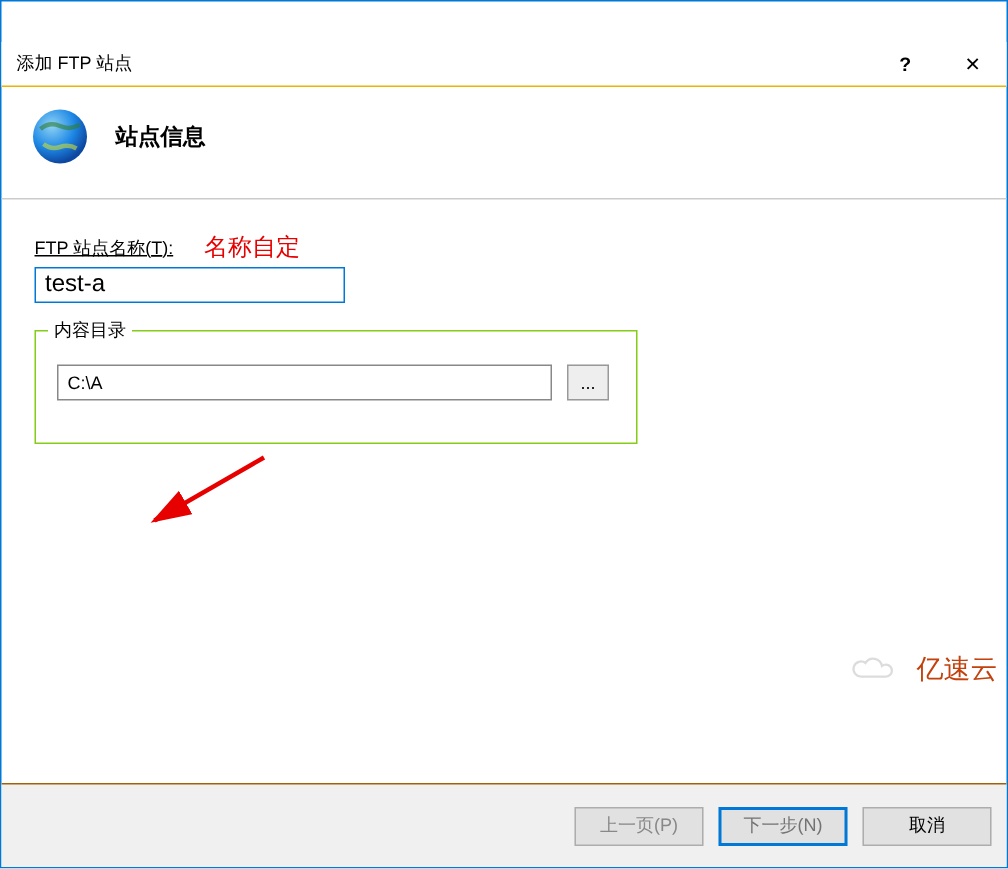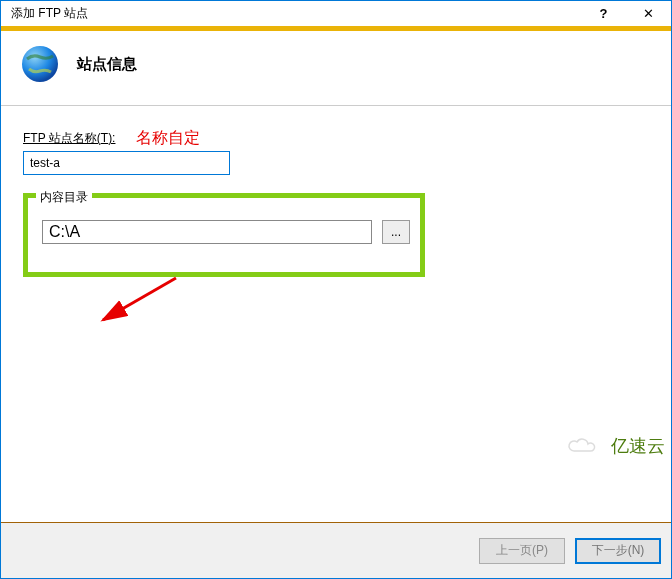--- a/index.html
+++ b/index.html
@@ -7,22 +7,23 @@
     .dialog {
       width: 672px; height: 579px;
       border: 1px solid #0078d7;
       background: #fff;
       display: flex; flex-direction: column;
       position: relative;
     }
     .titlebar {
       height: 30px; background: #fff;
       display: flex; align-items: center;
-      border-bottom: 5px solid #eab308;
+      border-bottom: 1px solid #eab308;
       font-size: 12px;
+      margin-top: 27px;
     }
     .titlebar-title { padding-left: 10px; flex: 1; color: #000; }
     .titlebar-buttons { display: flex; }
     .titlebar-btn { width: 45px; height: 30px; display: flex; align-items: center; justify-content: center; font-size: 13px; color: #000; }
     .titlebar-btn.help { font-weight: bold; }
     .header {
       padding: 12px 18px 20px 18px;
       display: flex; align-items: center; gap: 16px;
       border-bottom: 1px solid #ccc;
     }
@@ -31,40 +32,40 @@
     .content { flex: 1; padding: 24px 22px 10px 22px; position: relative; }
     .field-label { font-size: 12px; color: #000; margin-bottom: 4px; text-decoration: underline; }
     .field-label .accel { text-decoration: underline; }
     .annotation {
       position: absolute; left: 135px; top: 22px;
       color: #e60000; font-size: 16px; font-family: Liberation Sans, sans-serif;
     }
     .text-input {
       width: 207px; height: 24px;
       border: 1px solid #0078d7;
-      padding: 2px 6px; font-size: 12px;
+      padding: 2px 6px; font-size: 16px;
       outline: none;
     }
     .fieldset {
       margin-top: 18px;
-      border: 5px solid #84cc16;
+      border: 1px solid #84cc16;
       padding: 22px 4px 28px 14px;
       position: relative;
       width: 402px;
     }
     .fieldset-legend {
       position: absolute; top: -9px; left: 8px;
       background: #fff; padding: 0 4px;
       font-size: 12px; color: #000;
     }
     .path-row { display: flex; align-items: center; gap: 10px; }
     .path-input {
       width: 330px; height: 24px;
       border: 1px solid #888;
-      padding: 2px 6px; font-size: 16px;
+      padding: 2px 6px; font-size: 12px;
     }
     .browse-btn {
       width: 28px; height: 24px;
       border: 1px solid #999; background: #eee;
       font-size: 12px; display: flex; align-items: center; justify-content: center;
     }
     .arrow-annot { position: absolute; left: 90px; top: 166px; pointer-events: none; }
     .footer {
       height: 56px; background: #f0f0f0;
       border-top: 1px solid #a16207;
@@ -76,21 +77,21 @@
       border: 1px solid #adadad;
       background: #e1e1e1;
       font-size: 12px; color: #888;
       padding: 0 12px;
     }
     .wiz-btn.enabled { color: #000; }
     .wiz-btn.primary { border: 2px solid #0078d7; color: #737373; background: #e1e1e1; }
     .watermark {
       position: absolute; right: 6px; bottom: 64px;
       display: flex; align-items: center; gap: 15px;
-      color: #4d7c0f; font-size: 18px; font-family: "SimSun", serif;
+      color: #c2410c; font-size: 18px; font-family: "SimSun", serif;
     }
     .watermark svg { opacity: 0.5; }
   </style>
 </head>
 <body>
 
 <div class="dialog">
 
   <div class="titlebar">
     <div class="titlebar-title">添加 FTP 站点</div>
@@ -147,15 +148,16 @@
       <svg width="30" height="20" viewBox="0 0 30 20">
         <path d="M8 15 a5 5 0 1 1 3 -9 a6 6 0 0 1 11 2 a4 4 0 1 1 2 7 z" fill="none" stroke="#bbb" stroke-width="1.5"></path>
       </svg>
       <span>亿速云</span>
     </div>
   </div>
 
   <div class="footer">
     <button class="wiz-btn">上一页(P)</button>
     <button class="wiz-btn primary">下一步(N)</button>
+    <button class="wiz-btn enabled">取消</button>
   </div>
 
 </div>
 
 </body></html>

